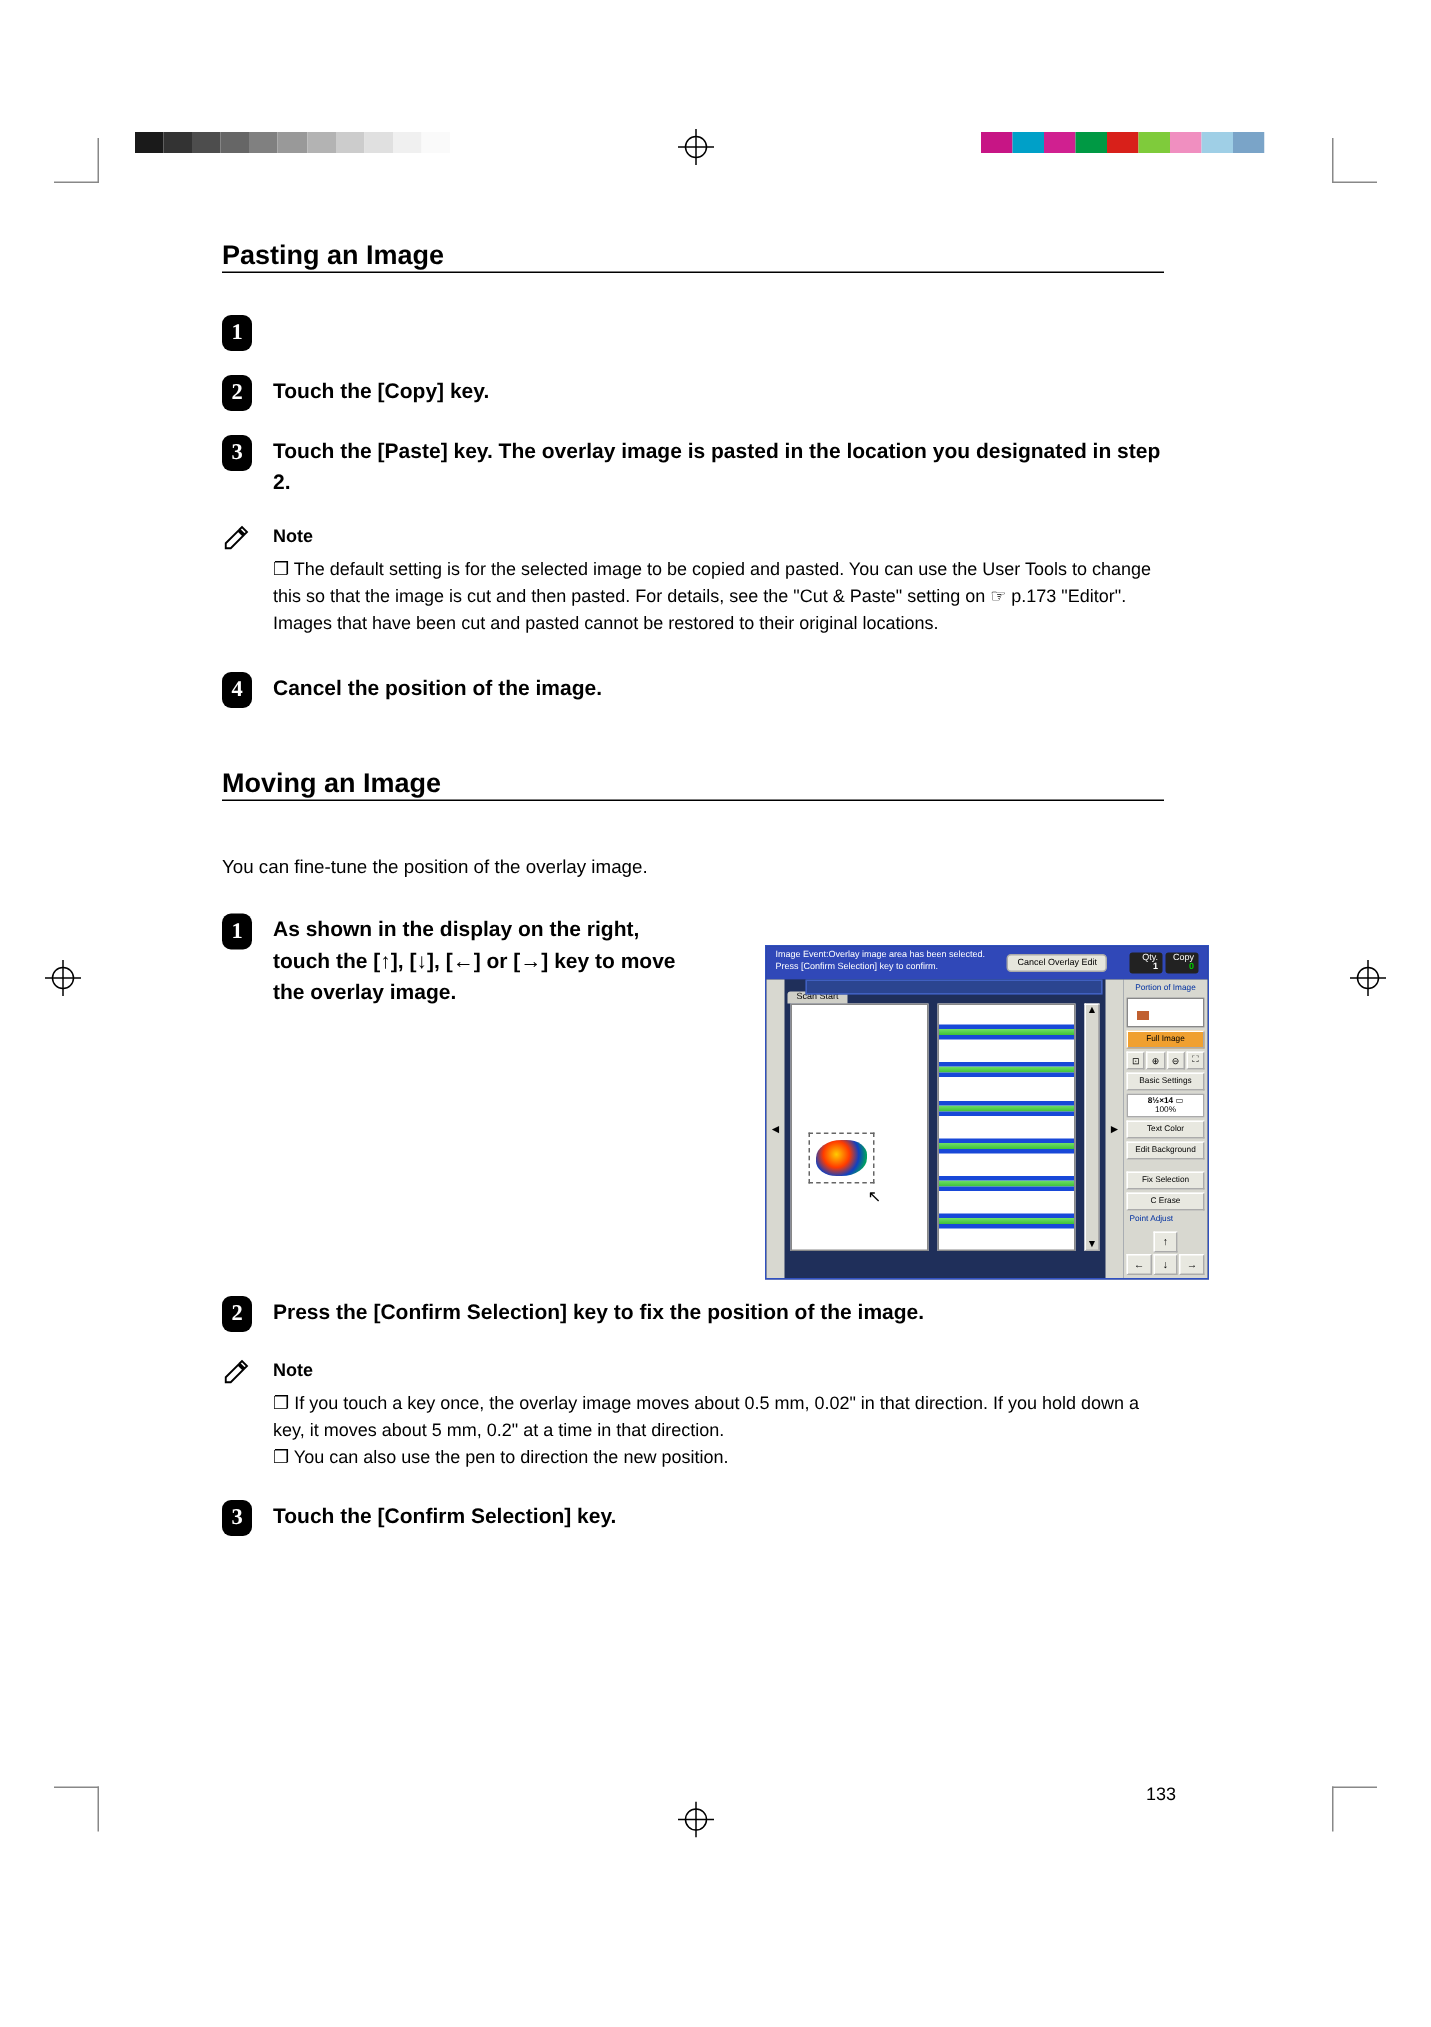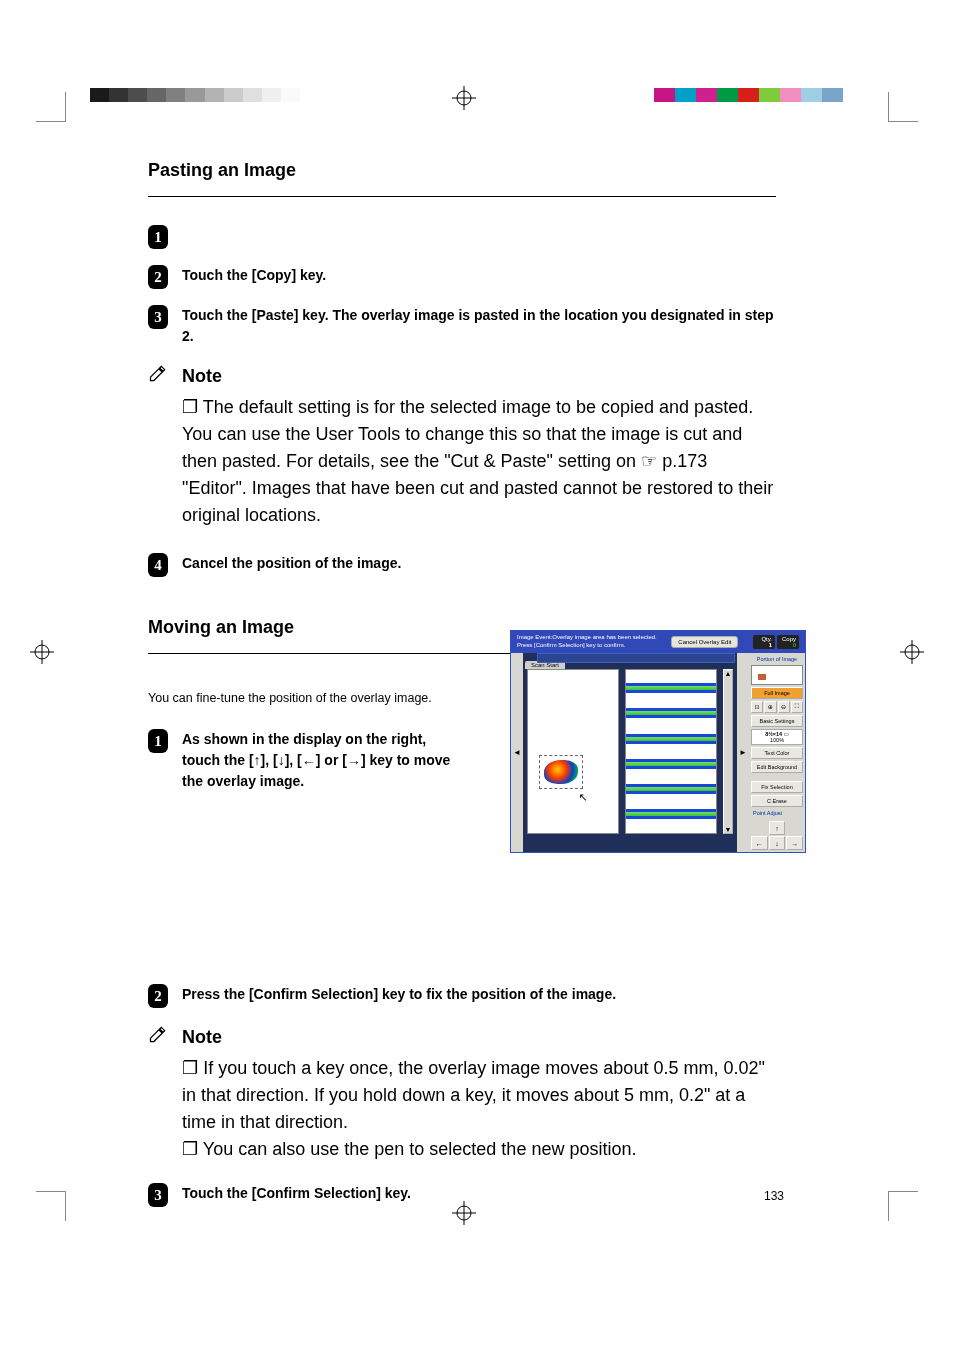--- a/index.html
+++ b/index.html
@@ -13,21 +13,21 @@
   .page-content {
     position: absolute;
     top: 160px;
     left: 148px;
     width: 628px;
   }
   .sect-heading {
     font-size: 18px;
     font-weight: bold;
     border-bottom: 1.5px solid #000;
-    padding-bottom: 15px;
+    padding-bottom: 0;
     margin-bottom: 28px;
   }
   .step-row {
     display: flex;
     align-items: flex-start;
     margin-bottom: 16px;
   }
   .step-icon {
     width: 20px;
     height: 24px;
@@ -54,21 +54,21 @@
     margin-bottom: 16px;
   }
   .note-icon {
     width: 20px;
     height: 20px;
     margin-right: 14px;
     flex-shrink: 0;
     position: relative;
   }
   .note-icon svg { width: 100%; height: 100%; }
-  .note-body { font-size: 18px; line-height: 1.5; }
+  .note-body { font-size: 12px; line-height: 1.5; }
   .note-label { font-weight: bold; display: block; margin-bottom: 4px; }
   .sect-screenshot {
     position: absolute;
     top: 630px;
     right: 148px;
     width: 296px;
     height: 223px;
     border: 1px solid #3050c0;
     background: #2b3d7a;
     display: flex;
@@ -458,21 +458,21 @@
 
   <div class="note-row">
     <div class="note-icon">
       <svg viewBox="0 0 24 24">
           <path d="M3 17l10-10 4 4-10 10H3v-4zM14 6l2-2 4 4-2 2-4-4z" fill="none" stroke="#000" stroke-width="1.5"></path>
         </svg>
     </div>
     <div class="note-body">
       <span class="note-label">Note</span>
       <div>❐  If you touch a key once, the overlay image moves about 0.5 mm, 0.02" in that direction. If you hold down a key, it moves about 5 mm, 0.2" at a time in that direction.</div>
-      <div>❐  You can also use the pen to selected the new position.</div>
+      <div>❐  You can also use the pen to direction the new position.</div>
     </div>
   </div>
 
   <div class="step-row" style="margin-top:20px;">
     <div class="step-icon">3</div>
     <div class="step-text bold">
       <span>Touch the </span><span>[Confirm Selection]</span><span> key.</span>
     </div>
   </div>
 

